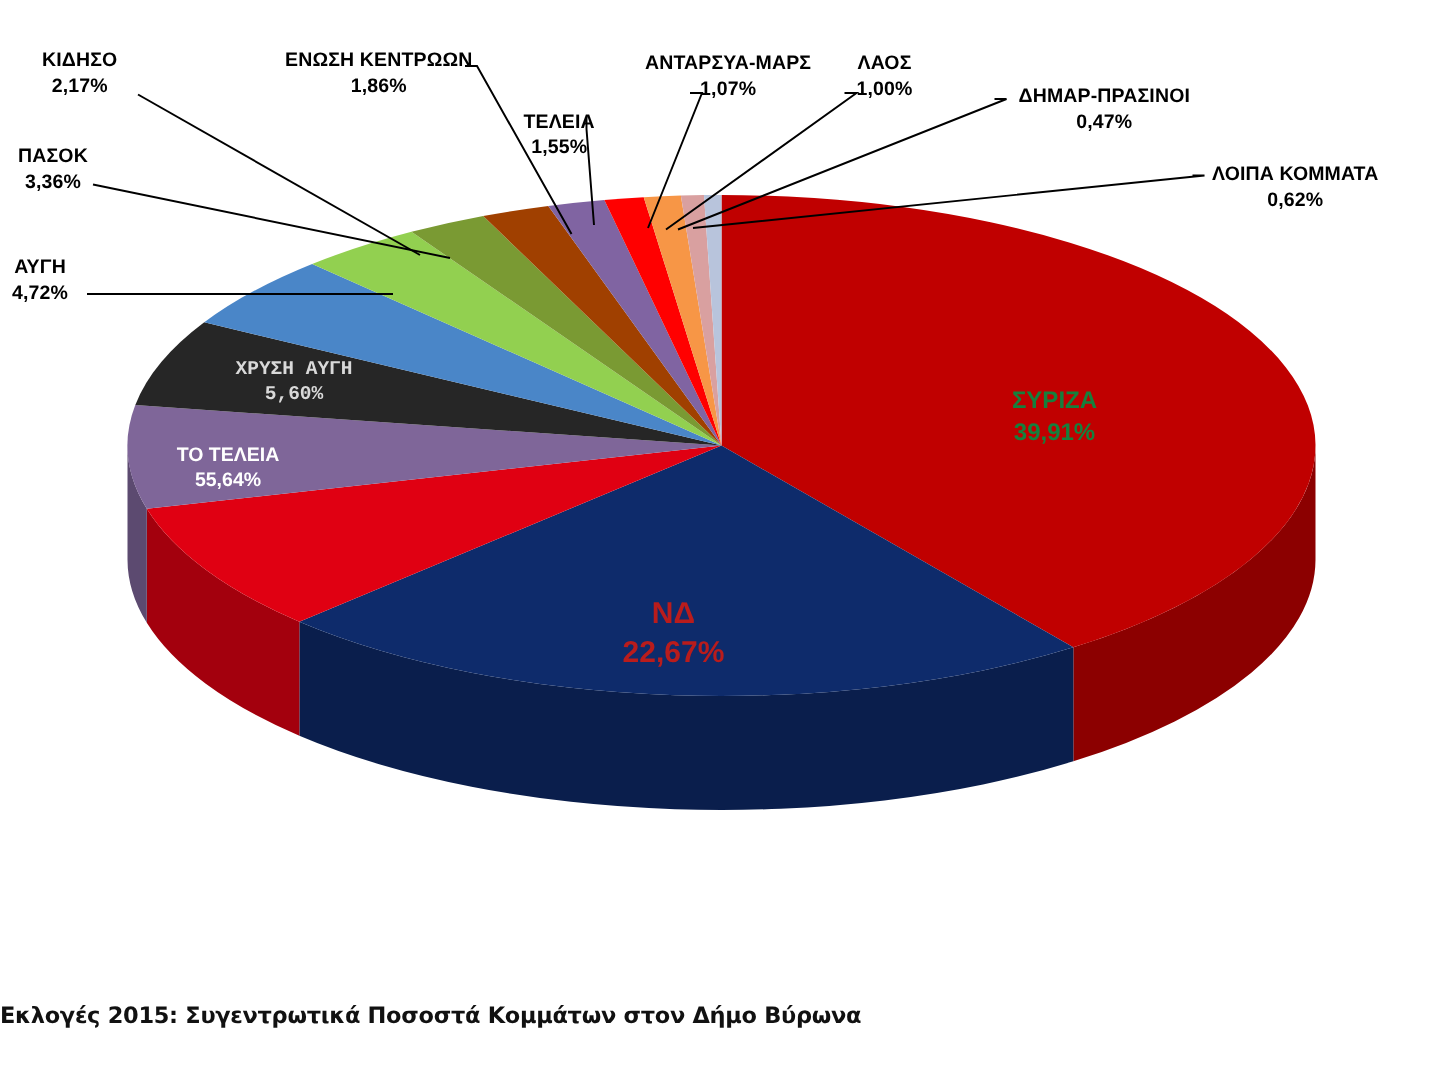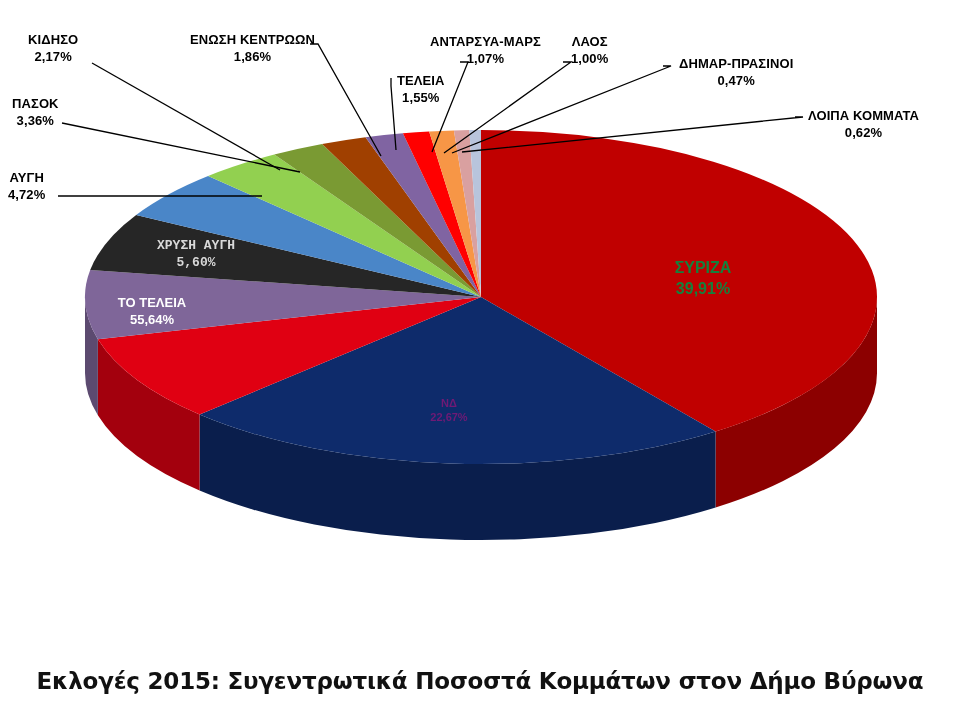--- a/index.html
+++ b/index.html
@@ -40,33 +40,32 @@
   .inner-label {
     position: absolute;
     text-align: center;
     font-weight: bold;
     line-height: 1.3;
     white-space: nowrap;
   }
   .inner-label .pct { display: block; }
 
   .lbl-syriza { font-size: 16px; color: #15803d; }
-  .lbl-nd     { font-size: 11px; color: #701a75; }
+  .lbl-nd     { font-size: 20px; color: #b91c1c; }
   .lbl-kke    { font-size: 14px; color: #ffffff; }
   .lbl-potami { font-size: 13px; color: #ffffff; }
   .lbl-xa     { font-size: 13px; color: #d9d9d9; }
 
   #chart-title {
     position: absolute;
     left: 0;
     right: 0;
     top: 668px;
-    text-align: center;
     font-family: "DejaVu Sans", sans-serif;
-    font-size: 23px;
+    font-size: 15px;
     font-weight: bold;
     color: #111111;
     letter-spacing: -0.2px;
   }
 </style>
 </head>
 <body>
 
 <div id="stage">
 
@@ -109,21 +108,21 @@
   <div class="callout" style="left:28px; top:32px;">
     <span>ΚΙΔΗΣΟ</span>
     <span class="pct">2,17%</span>
   </div>
 
   <div class="callout" style="left:190px; top:32px;">
     <span>ΕΝΩΣΗ ΚΕΝΤΡΩΩΝ</span>
     <span class="pct">1,86%</span>
   </div>
 
-  <div class="callout" style="left:349px; top:73px;margin-left:48px;">
+  <div class="callout" style="left:349px; top:73px;">
     <span>ΤΕΛΕΙΑ</span>
     <span class="pct">1,55%</span>
   </div>
 
   <div class="callout" style="left:430px; top:34px;">
     <span>ΑΝΤΑΡΣΥΑ-ΜΑΡΣ</span>
     <span class="pct">1,07%</span>
   </div>
 
   <div class="callout" style="left:571px; top:34px;">

